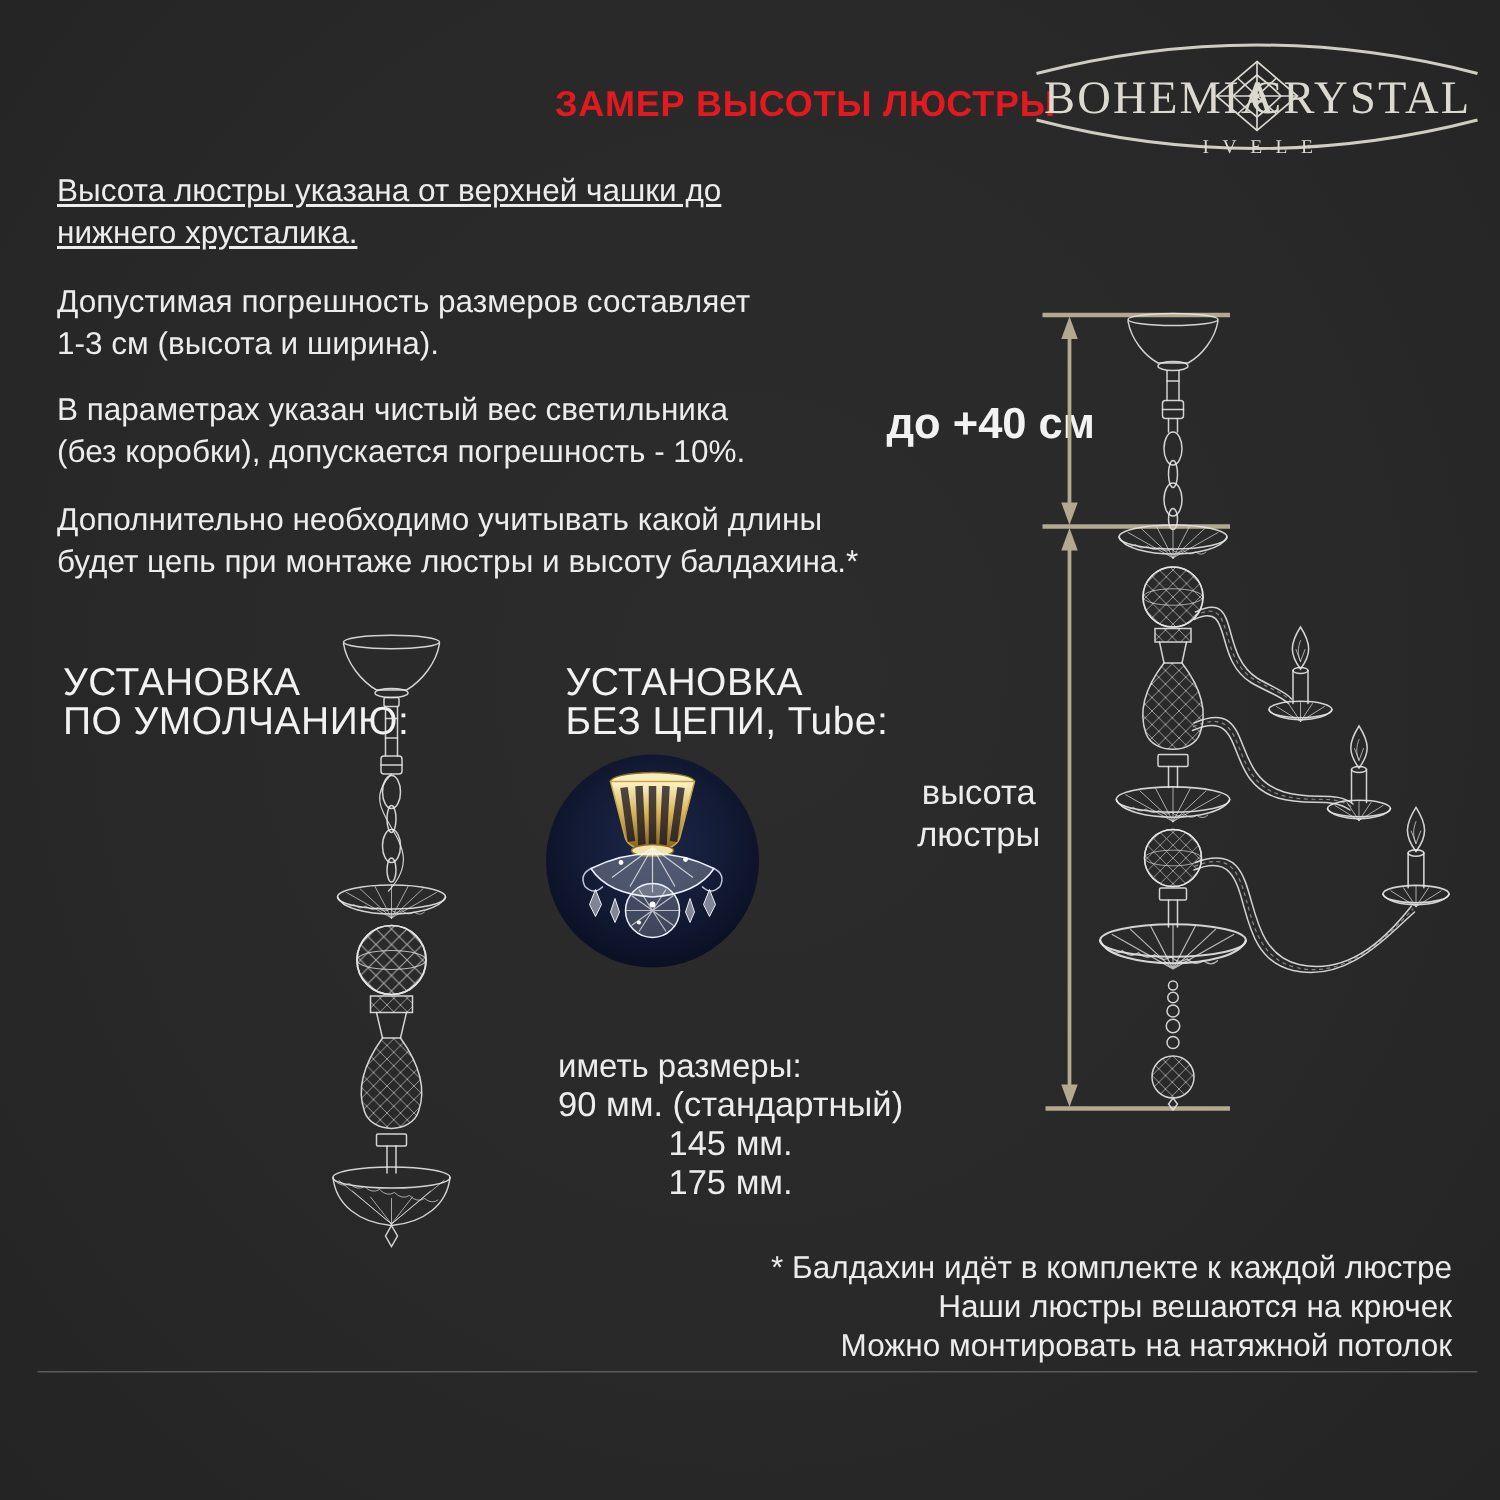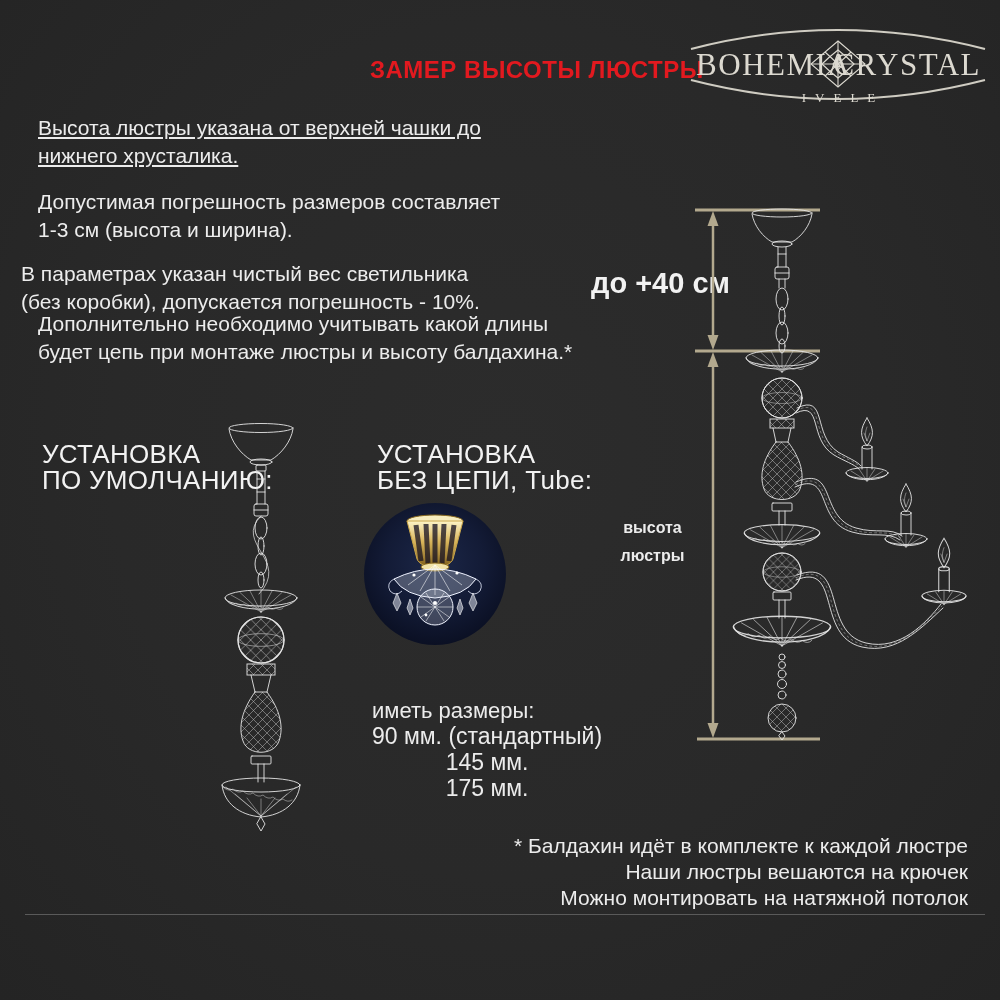--- a/index.html
+++ b/index.html
@@ -6,21 +6,21 @@
   .stage{
     position:relative;width:1000px;height:1000px;overflow:hidden;
     background:radial-gradient(ellipse at 50% 45%, #2c2c2c 0%, #292929 55%, #242424 100%);
     font-family:"Liberation Sans", sans-serif;color:#ececec;
   }
   .abs{position:absolute;}
   .title{font-size:24px;font-weight:700;color:#e2191f;letter-spacing:.5px;}
   .para{font-size:21px;line-height:28px;color:#ececec;white-space:nowrap;}
   .heading{font-size:26px;line-height:26px;color:#f2f2f2;white-space:nowrap;letter-spacing:.3px;}
   .chain-label{font-size:29px;color:#f2f2f2;text-align:right;white-space:nowrap;}
-  .height-label{font-size:16px;font-weight:700;line-height:28px;text-align:center;white-space:nowrap;}
+  .height-label{font-size:23px;font-weight:400;line-height:28px;text-align:center;white-space:nowrap;}
   .note{font-size:22px;line-height:25px;white-space:nowrap;}
   .sizes{font-size:23px;line-height:26px;white-space:nowrap;}
   .sizes div{margin-top:0;}
   .footnotes{font-size:21px;line-height:26px;text-align:right;white-space:nowrap;}
   .divider{height:1px;background:#5a5a5a;}
   .photo-circle{
     border-radius:50%;
     background:radial-gradient(circle at 50% 42%, #1c2748 0%, #131b36 45%, #0a0f22 78%, #060913 100%);
     overflow:hidden;
   }
@@ -95,25 +95,25 @@
   </div>
 
   <div class="abs para" style="left:38px;top:114px;text-decoration:underline;">
     <span>Высота люстры указана от верхней чашки до</span><br>
     <span>нижнего хрусталика.</span>
   </div>
   <div class="abs para" style="left:38px;top:188px;">
     <span>Допустимая погрешность размеров составляет</span><br>
     <span>1-3 см (высота и ширина).</span>
   </div>
-  <div class="abs para" style="left:21px;top:260px;">
+  <div class="abs para" style="left:38px;top:260px;">
     <span>В параметрах указан чистый вес светильника</span><br>
     <span>(без коробки), допускается погрешность - 10%.</span>
   </div>
-  <div class="abs para" style="left:38px;top:310px;">
+  <div class="abs para" style="left:38px;top:333px;">
     <span>Дополнительно необходимо учитывать какой длины</span><br>
     <span>будет цепь при монтаже люстры и высоту балдахина.*</span>
   </div>
 
   <div class="abs heading" style="left:42px;top:441px;">
     <span>УСТАНОВКА</span><br>
     <span>ПО УМОЛЧАНИЮ:</span>
   </div>
   <div class="abs heading" style="left:377px;top:441px;">
     <span>УСТАНОВКА</span><br>

